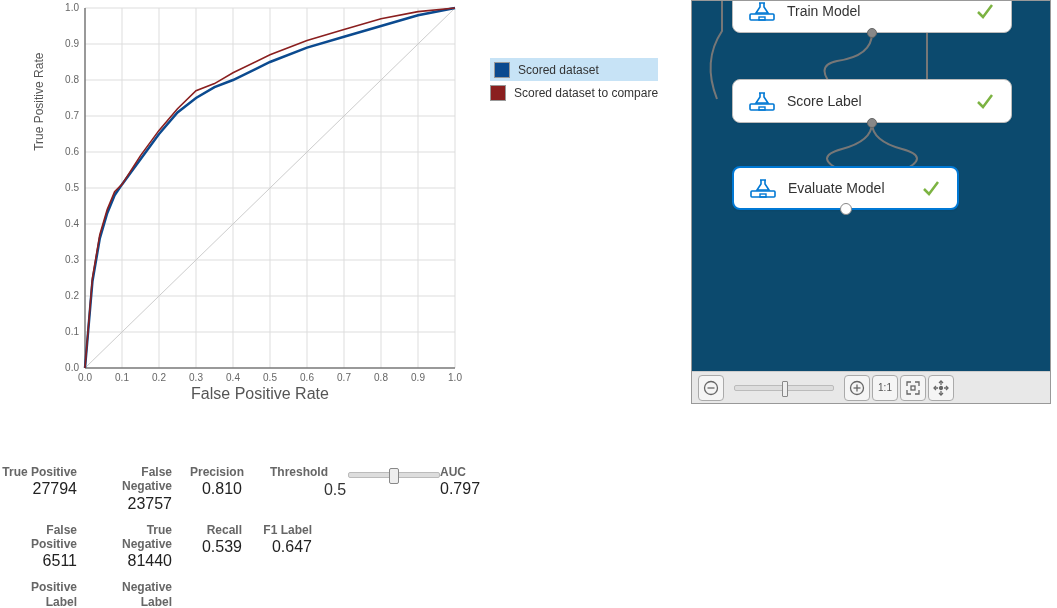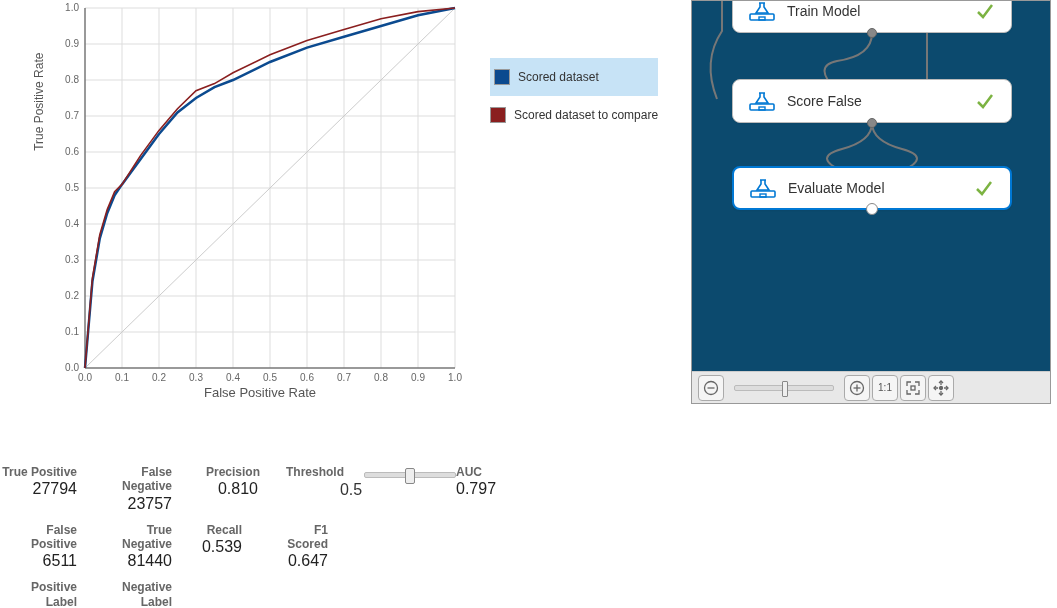--- a/index.html
+++ b/index.html
@@ -22,52 +22,52 @@
     transform: rotate(-90deg) translate(50%,0);
     transform-origin: left top;
     font-size: 12px;
     color: #555;
     white-space: nowrap;
   }
   .x-axis-label {
     position: absolute;
     left: 50%; transform: translateX(-50%);
     top: 385px;
-    font-size: 13px;
+    font-size: 16px;
     color: #555;
   }
   .legend {
     position: absolute;
     left: 490px;
     top: 58px;
     font-size: 12px;
     color: #333;
   }
-  .legend-item { display: flex; align-items: center; height: 38px; }
+  .legend-item { display: flex; align-items: center; height: 23px; }
   .legend-swatch1, .legend-swatch2 {
     width: 16px; height: 16px; margin-right: 8px;
     border: 1px solid #999;
   }
   .legend-row0 { background: #c7e3f6; padding: 2px 30px 2px 4px; }
   .legend-swatch1 { background: #0b4a8f; }
   .legend-swatch2 { background: #8a1f1f; }
   .metrics {
     position: absolute;
     left: 0px;
     top: 465px;
     width: 660px;
   }
   .mrow { display: flex; margin-bottom: 8px; }
   .mcell { text-align: right; padding-right: 18px; }
   .mlabel { font-size: 12px; color: #666; line-height:1.2;font-weight:bold;}
   .mval { font-size: 16px; color: #222; line-height:1.3;}
   .wc1 { width: 95px; }
   .wc2 { width: 95px; }
   .wc3 { width: 70px; }
-  .wc4 { width: 70px; margin-left: 16px; }
+  .wc4 { width: 70px; }
   .slider-label-area { text-align: left; width: 180px;}
   .threshold-row { display:flex; align-items:center;}
   .slider { width: 110px; height: 6px; background: #ddd; border:1px solid #bbb; position: relative; border-radius:2px; display:inline-block; margin-left:20px; margin-top:6px;}
   .slider-handle {
     position: absolute; left: 50%; top: -5px; transform: translateX(-50%);
     width: 10px; height: 16px;
     background: #eee; border: 1px solid #888; border-radius:2px;
   }
   .threshold-val { text-align:center; font-size:16px; margin-top:2px; width:150px; }
   .auc { width: 90px; }
@@ -270,21 +270,21 @@
         </div>
       <div class="mcell wc2">
           <div class="mlabel">True Negative</div>
           <div class="mval">81440</div>
         </div>
       <div class="mcell wc3">
           <div class="mlabel">Recall</div>
           <div class="mval">0.539</div>
         </div>
       <div class="mcell wc4">
-          <div class="mlabel">F1 Scored</div>
+          <div class="mlabel">F1 Label</div>
           <div class="mval">0.647</div>
         </div>
     </div>
     <div class="mrow">
       <div class="mcell wc1">
           <div class="mlabel">Positive Label</div>
           <div class="mval">1</div>
         </div>
       <div class="mcell wc2">
           <div class="mlabel">Negative Label</div>
@@ -320,28 +320,28 @@
     </div>
 
     <div class="node" style="left:40px; top:78px; width:280px;">
       <div class="node-icon">
         <svg viewBox="0 0 26 20">
             <rect x="1" y="13" width="24" height="6" rx="1" fill="none" stroke="#0078d4" stroke-width="1.6"></rect>
             <rect x="10" y="16" width="6" height="3" fill="none" stroke="#0078d4" stroke-width="1.4"></rect>
             <path d="M10 2 h6 M11 2 v4 l-4 6 h12 l-4 -6 v-4" fill="none" stroke="#0078d4" stroke-width="1.6"></path>
           </svg>
       </div>
-      <div class="node-label">Score False</div>
+      <div class="node-label">Score Label</div>
       <div class="node-check"><svg viewBox="0 0 20 20">
             <path d="M3 11 l5 5 l9 -12" stroke="#7cb342" stroke-width="2.5" fill="none"></path>
           </svg></div>
       <div class="port out1"></div>
     </div>
 
-    <div class="node selected" style="left:40px; top:165px; width:280px;justify-content:flex-end;">
+    <div class="node selected" style="left:40px; top:165px; width:227px;justify-content:flex-end;">
       <div class="node-icon">
         <svg viewBox="0 0 26 20">
             <rect x="1" y="13" width="24" height="6" rx="1" fill="none" stroke="#0078d4" stroke-width="1.6"></rect>
             <rect x="10" y="16" width="6" height="3" fill="none" stroke="#0078d4" stroke-width="1.4"></rect>
             <path d="M10 2 h6 M11 2 v4 l-4 6 h12 l-4 -6 v-4" fill="none" stroke="#0078d4" stroke-width="1.6"></path>
           </svg>
       </div>
       <div class="node-label">Evaluate Model</div>
       <div class="node-check"><svg viewBox="0 0 20 20">
             <path d="M3 11 l5 5 l9 -12" stroke="#7cb342" stroke-width="2.5" fill="none"></path>

